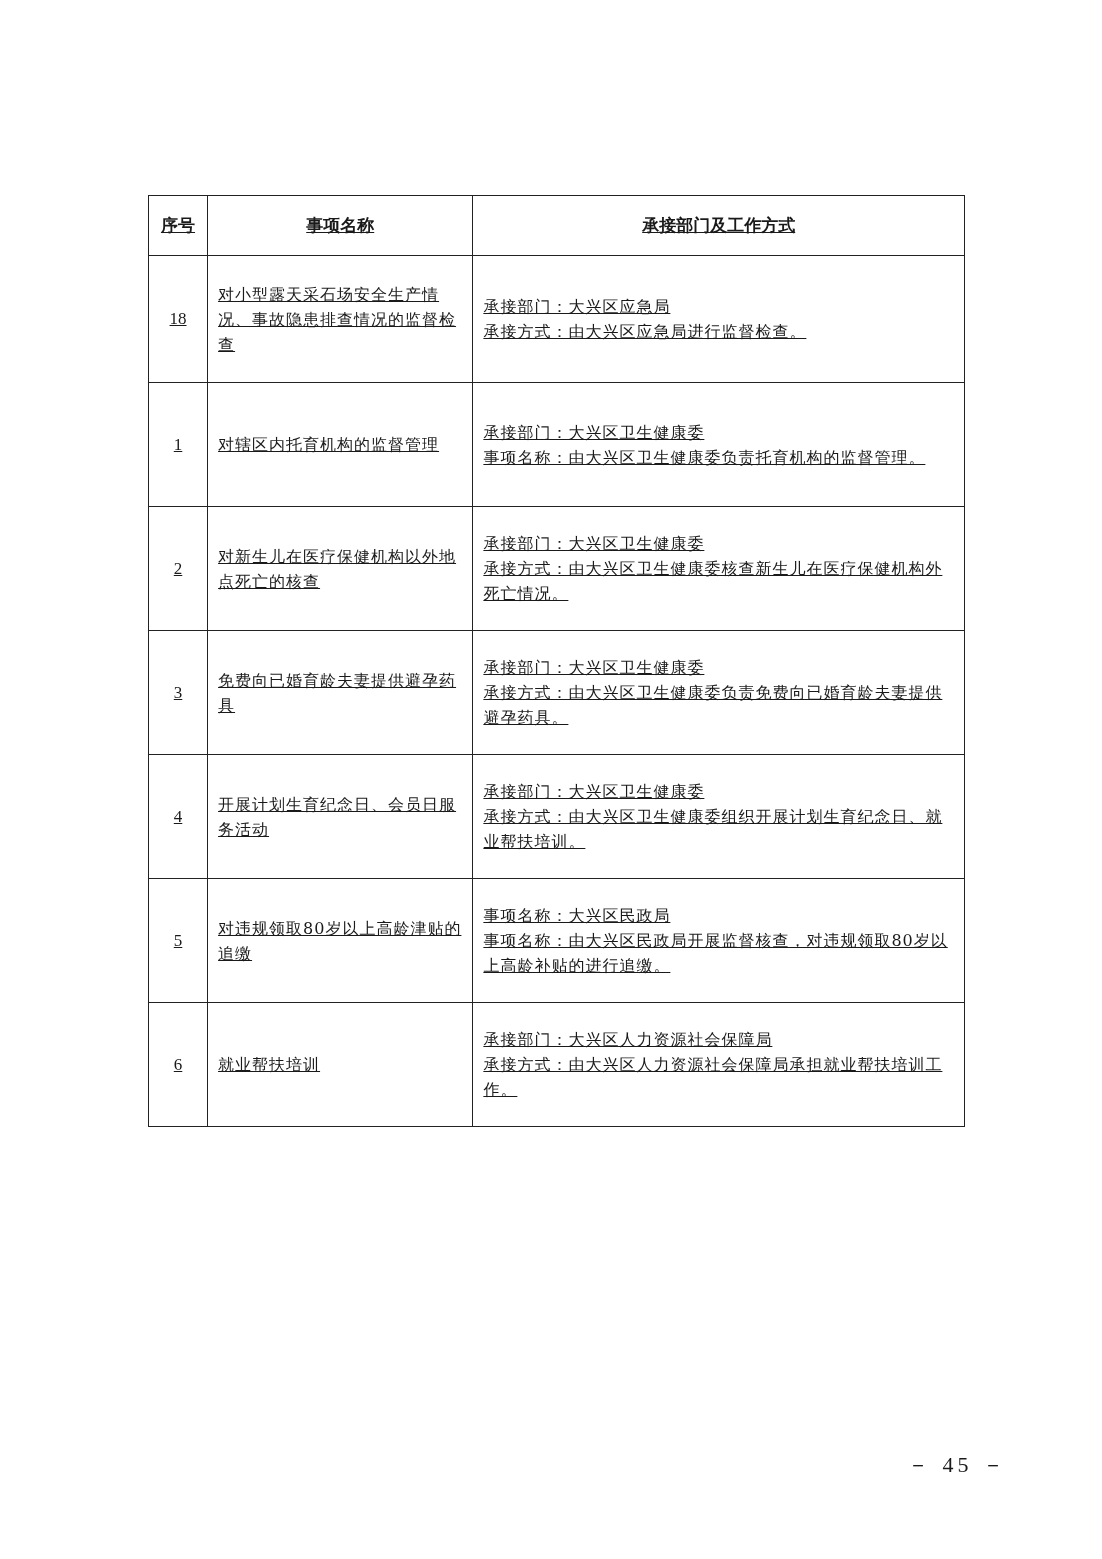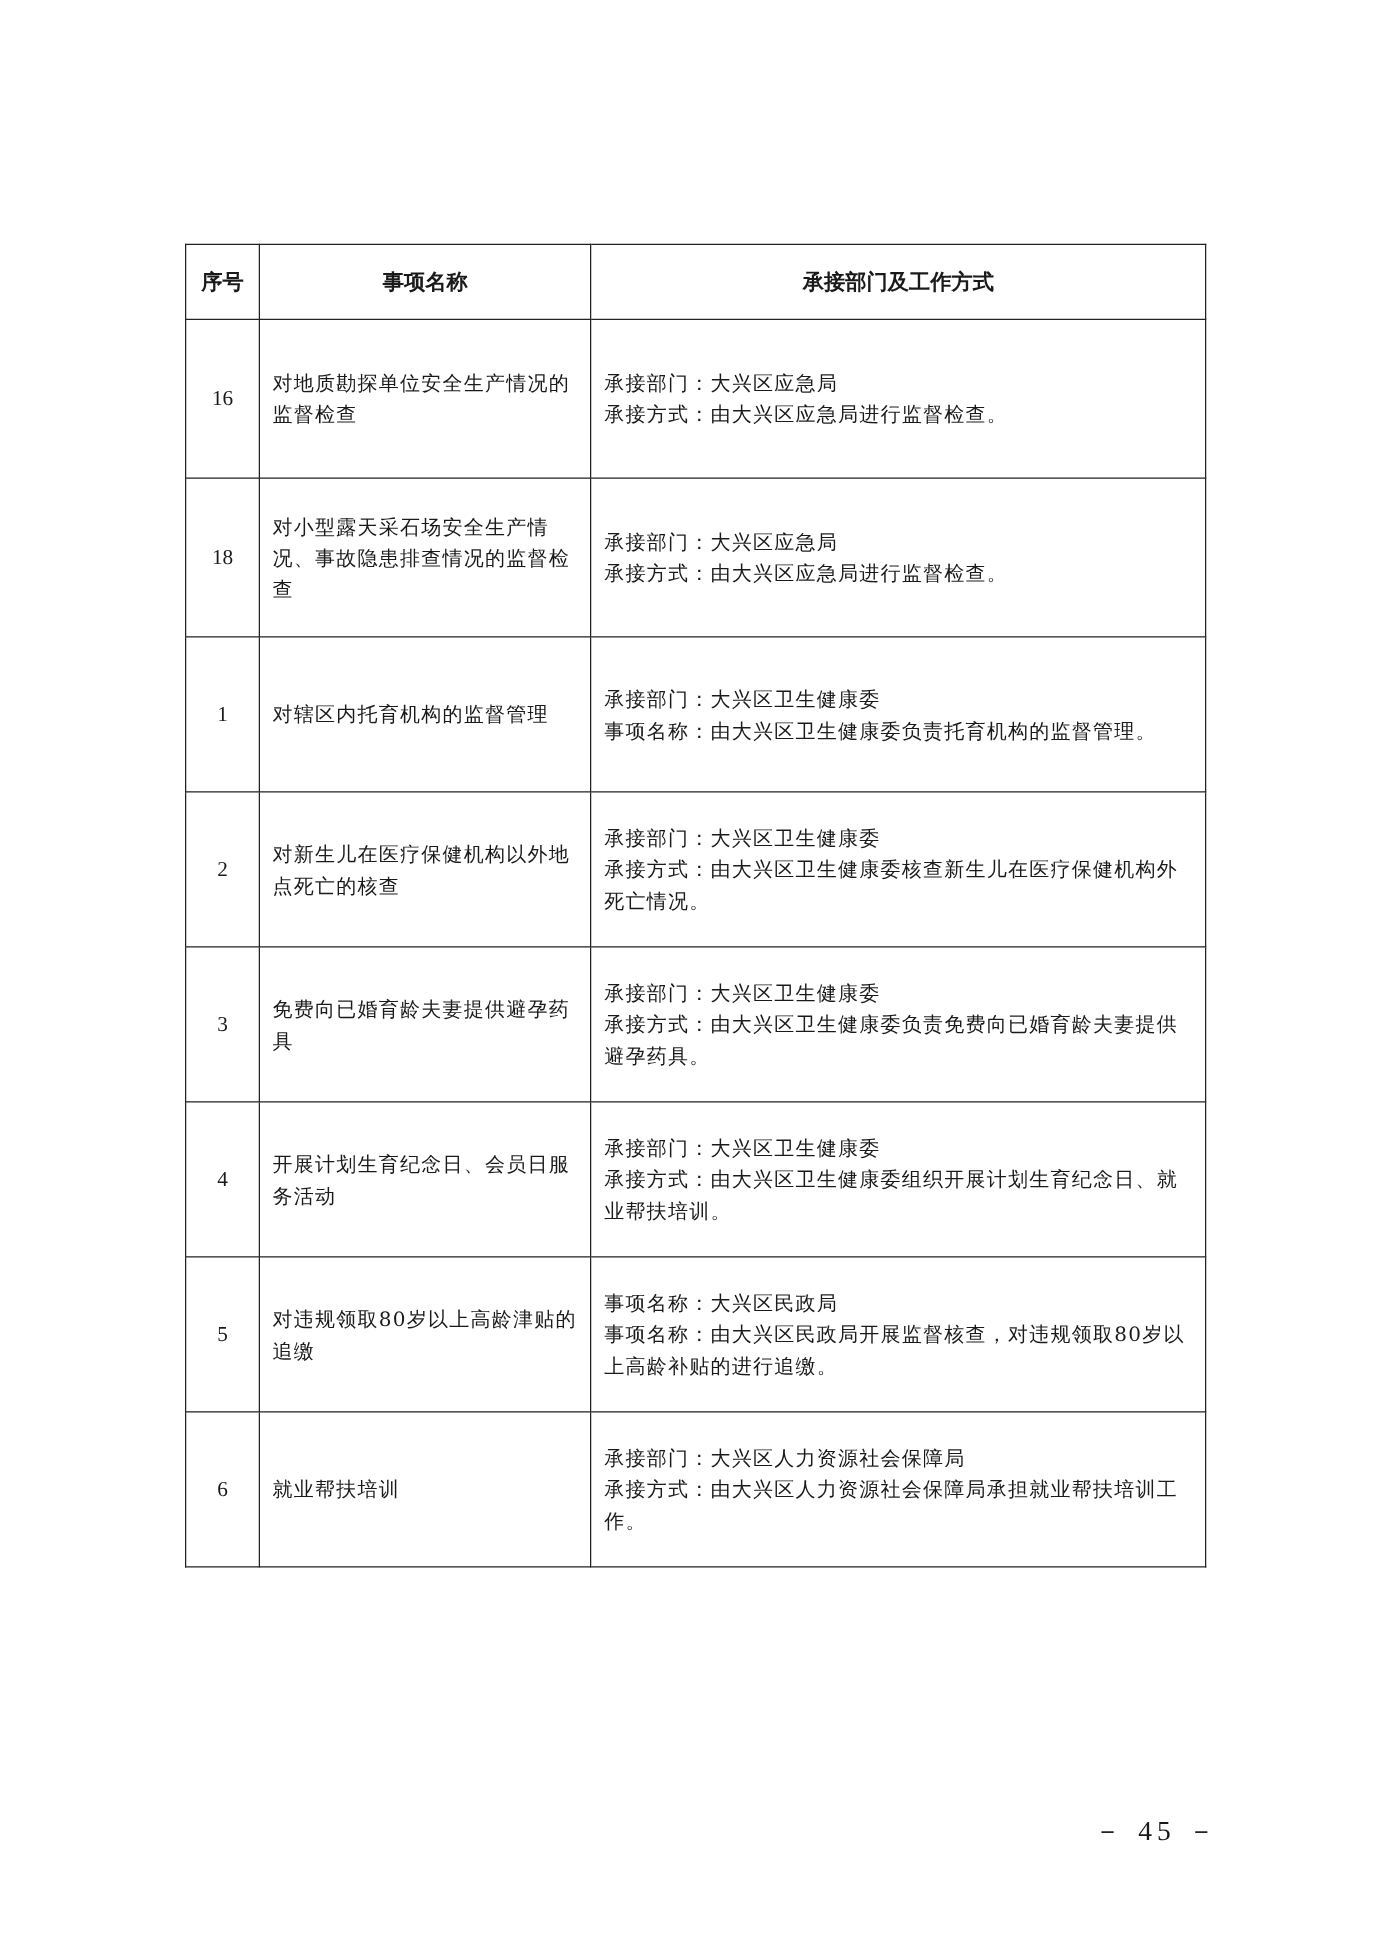--- a/index.html
+++ b/index.html
@@ -1,56 +1,48 @@
 <!DOCTYPE html>
 <html><head>
 <meta charset="utf-8">
 <style>
   html, body { margin:0; padding:0; background:#ffffff; }
   body { width:1102px; height:1559px; position:relative; overflow:hidden;
          font-family:"DejaVu Serif","Liberation Serif",serif; color:#1a1a1a; }
   .tbl { position:absolute; left:148px; top:195px; width:817px; border-collapse:collapse; table-layout:fixed; }
-  .tbl td, .tbl th { border:1.5px solid #222; padding:0; vertical-align:middle; }
+  .tbl td, .tbl th { border:1.5px solid #222; padding:0; vertical-align:middle;text-decoration:underline; }
   .tbl th { height:59px; font-weight:bold; font-size:17px; font-family:"DejaVu Sans","Liberation Sans",sans-serif; text-align:center; }
   .c1 { width:59px; }
   .c2 { width:265px; }
   .c3 { width:491px; }
   .num { text-align:center; font-size:17px; font-family:"Liberation Serif",serif; }
   .name { padding:0 10px !important; font-size:16px; line-height:25px; letter-spacing:1px; }
   .dept { padding:0 10px !important; font-size:16px; line-height:25px; letter-spacing:1px; }
   .row { height:127px; }
   .row2 { height:124px; }
   .section td { height:60px; font-weight:bold; font-size:18px; padding-left:10px !important; font-family:"DejaVu Sans","Liberation Sans",sans-serif; }
   .line { display:block; }
-  .page-num { position:absolute; left:875px; top:1450px; font-size:22px; font-family:"Liberation Serif",serif; letter-spacing:4px; }
+  .page-num { position:absolute; left:907px; top:1450px; font-size:22px; font-family:"Liberation Serif",serif; letter-spacing:4px; }
 </style>
 </head>
 <body>
 
 <table class="tbl">
   <colgroup>
       <col class="c1">
       <col class="c2">
       <col class="c3">
     </colgroup>
   <tbody>
       <tr>
     <th>序号</th>
     <th>事项名称</th>
     <th>承接部门及工作方式</th>
   </tr>
 
-  <tr class="row">
-    <td class="num">16</td>
-    <td class="name">对地质勘探单位安全生产情况的监督检查</td>
-    <td class="dept">
-      <span class="line">承接部门：大兴区应急局</span>
-      <span class="line">承接方式：由大兴区应急局进行监督检查。</span>
-    </td>
-  </tr>
   <tr class="row">
     <td class="num">18</td>
     <td class="name">对小型露天采石场安全生产情况、事故隐患排查情况的监督检查</td>
     <td class="dept">
       <span class="line">承接部门：大兴区应急局</span>
       <span class="line">承接方式：由大兴区应急局进行监督检查。</span>
     </td>
   </tr>
 
 

